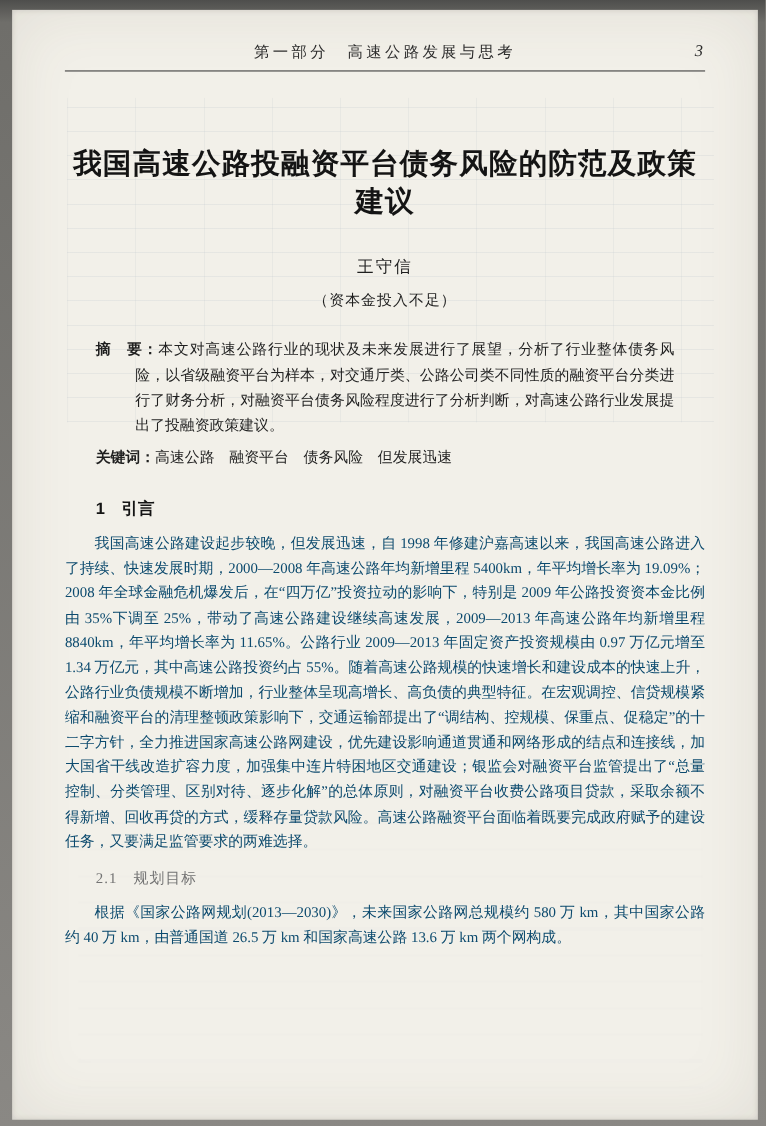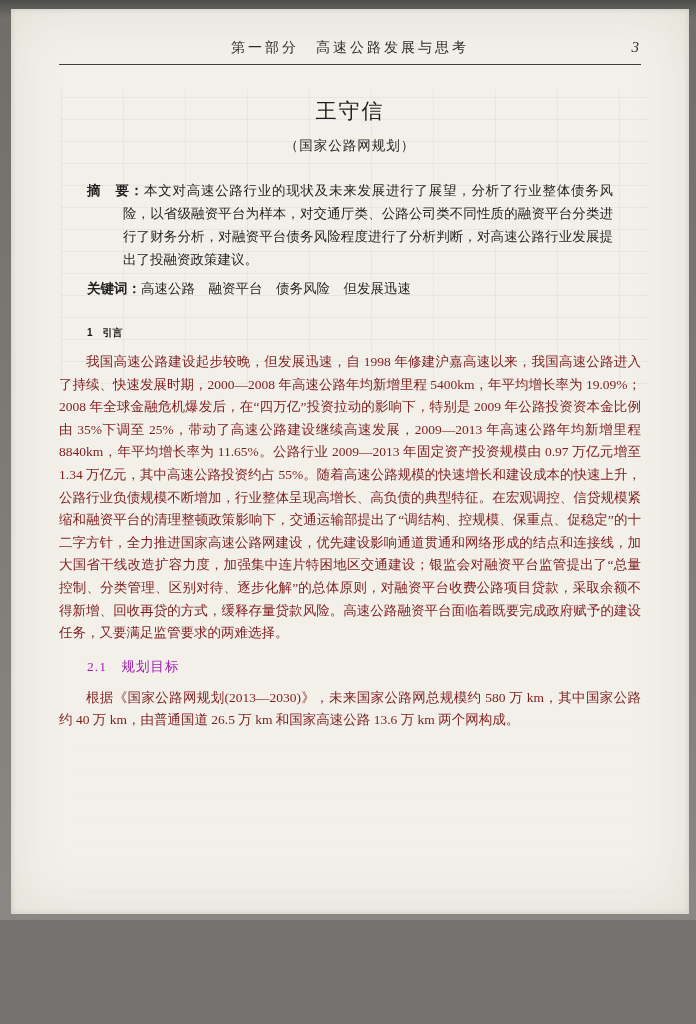--- a/index.html
+++ b/index.html
@@ -7,21 +7,21 @@
     padding: 0;
     background: #74726e;
     width: 696px;
     height: 1024px;
     overflow: hidden;
     font-family: "Liberation Serif", "DejaVu Serif", serif;
   }
   .scan {
     position: relative;
     width: 696px;
-    height: 920px;
+    height: 1024px;
     background: linear-gradient(180deg, #4e4e4c 0%, #6f6e6a 2%, #8a8884 100%);
   }
   .page {
     position: absolute;
     top: 9px; left: 11px; right: 7px; bottom: 6px;
     background: #f2f0e9;
     box-shadow: inset 0 0 60px rgba(90,80,60,0.10), inset 0 0 6px rgba(0,0,0,0.12);
     color: #1f1f1f;
   }
   .content {
@@ -76,21 +76,21 @@
     text-align: center;
     font-family: "Liberation Sans", "DejaVu Sans", sans-serif;
     font-weight: 700;
     font-size: 26px;
     letter-spacing: 1px;
     color: #141414;
   }
   .author {
     margin-top: 32px;
     text-align: center;
-    font-size: 21px;
+    font-size: 15px;
     letter-spacing: 2px;
   }
   .affiliation {
     margin-top: 12px;
     text-align: center;
     font-size: 13.5px;
     letter-spacing: 1px;
   }
   .abstract {
     margin: 24px 28px 0 28px;
@@ -107,37 +107,37 @@
   }
   .keywords {
     margin: 6px 28px 0 28px;
     font-size: 13.5px;
     line-height: 23px;
   }
   .sec-heading {
     margin: 26px 0 0 28px;
     font-family: "Liberation Sans", "DejaVu Sans", sans-serif;
     font-weight: 700;
-    font-size: 10px;
+    font-size: 15px;
     color: #141414;
   }
   .subsec-heading {
     margin: 13px 0 0 28px;
     font-size: 13.5px;
     font-weight: 400;
     letter-spacing: 1px;
-    color: #a21caf;
+    color: #737373;
   }
   .body-text p {
     margin: 0;
     font-size: 13.5px;
     line-height: 22.6px;
     text-align: justify;
     text-indent: 2em;
-    color: #7f1d1d;
+    color: #0c4a6e;
     font-family: Liberation Serif, serif;
   }
   .body-text { margin-top: 11px; }
 </style>
 </head>
 <body>
 
 <div class="scan">
   <div class="page">
 
@@ -145,23 +145,24 @@
     <div class="ghost-bottom"></div>
 
     <div class="content">
 
       <div class="running-head">
         <span>第一部分　高速公路发展与思考</span>
         <span class="page-num">3</span>
       </div>
       <hr class="head-rule">
 
+      <div class="title">我国高速公路投融资平台债务风险的防范及政策建议</div>
 
       <div class="author">王守信</div>
-      <div class="affiliation">（国家公路网规划）</div>
+      <div class="affiliation">（资本金投入不足）</div>
 
       <p class="abstract"><span class="lbl">摘　要：</span><span>本文对高速公路行业的现状及未来发展进行了展望，分析了行业整体债务风险，以省级融资平台为样本，对交通厅类、公路公司类不同性质的融资平台分类进行了财务分析，对融资平台债务风险程度进行了分析判断，对高速公路行业发展提出了投融资政策建议。</span></p>
 
       <p class="keywords"><span class="lbl">关键词：</span><span>高速公路　融资平台　债务风险　但发展迅速</span></p>
 
       <div class="sec-heading">1　引言</div>
       <div class="body-text">
         <p>我国高速公路建设起步较晚，但发展迅速，自 1998 年修建沪嘉高速以来，我国高速公路进入了持续、快速发展时期，2000—2008 年高速公路年均新增里程 5400km，年平均增长率为 19.09%；2008 年全球金融危机爆发后，在“四万亿”投资拉动的影响下，特别是 2009 年公路投资资本金比例由 35%下调至 25%，带动了高速公路建设继续高速发展，2009—2013 年高速公路年均新增里程 8840km，年平均增长率为 11.65%。公路行业 2009—2013 年固定资产投资规模由 0.97 万亿元增至 1.34 万亿元，其中高速公路投资约占 55%。随着高速公路规模的快速增长和建设成本的快速上升，公路行业负债规模不断增加，行业整体呈现高增长、高负债的典型特征。在宏观调控、信贷规模紧缩和融资平台的清理整顿政策影响下，交通运输部提出了“调结构、控规模、保重点、促稳定”的十二字方针，全力推进国家高速公路网建设，优先建设影响通道贯通和网络形成的结点和连接线，加大国省干线改造扩容力度，加强集中连片特困地区交通建设；银监会对融资平台监管提出了“总量控制、分类管理、区别对待、逐步化解”的总体原则，对融资平台收费公路项目贷款，采取余额不得新增、回收再贷的方式，缓释存量贷款风险。高速公路融资平台面临着既要完成政府赋予的建设任务，又要满足监管要求的两难选择。</p>
       </div>
 

